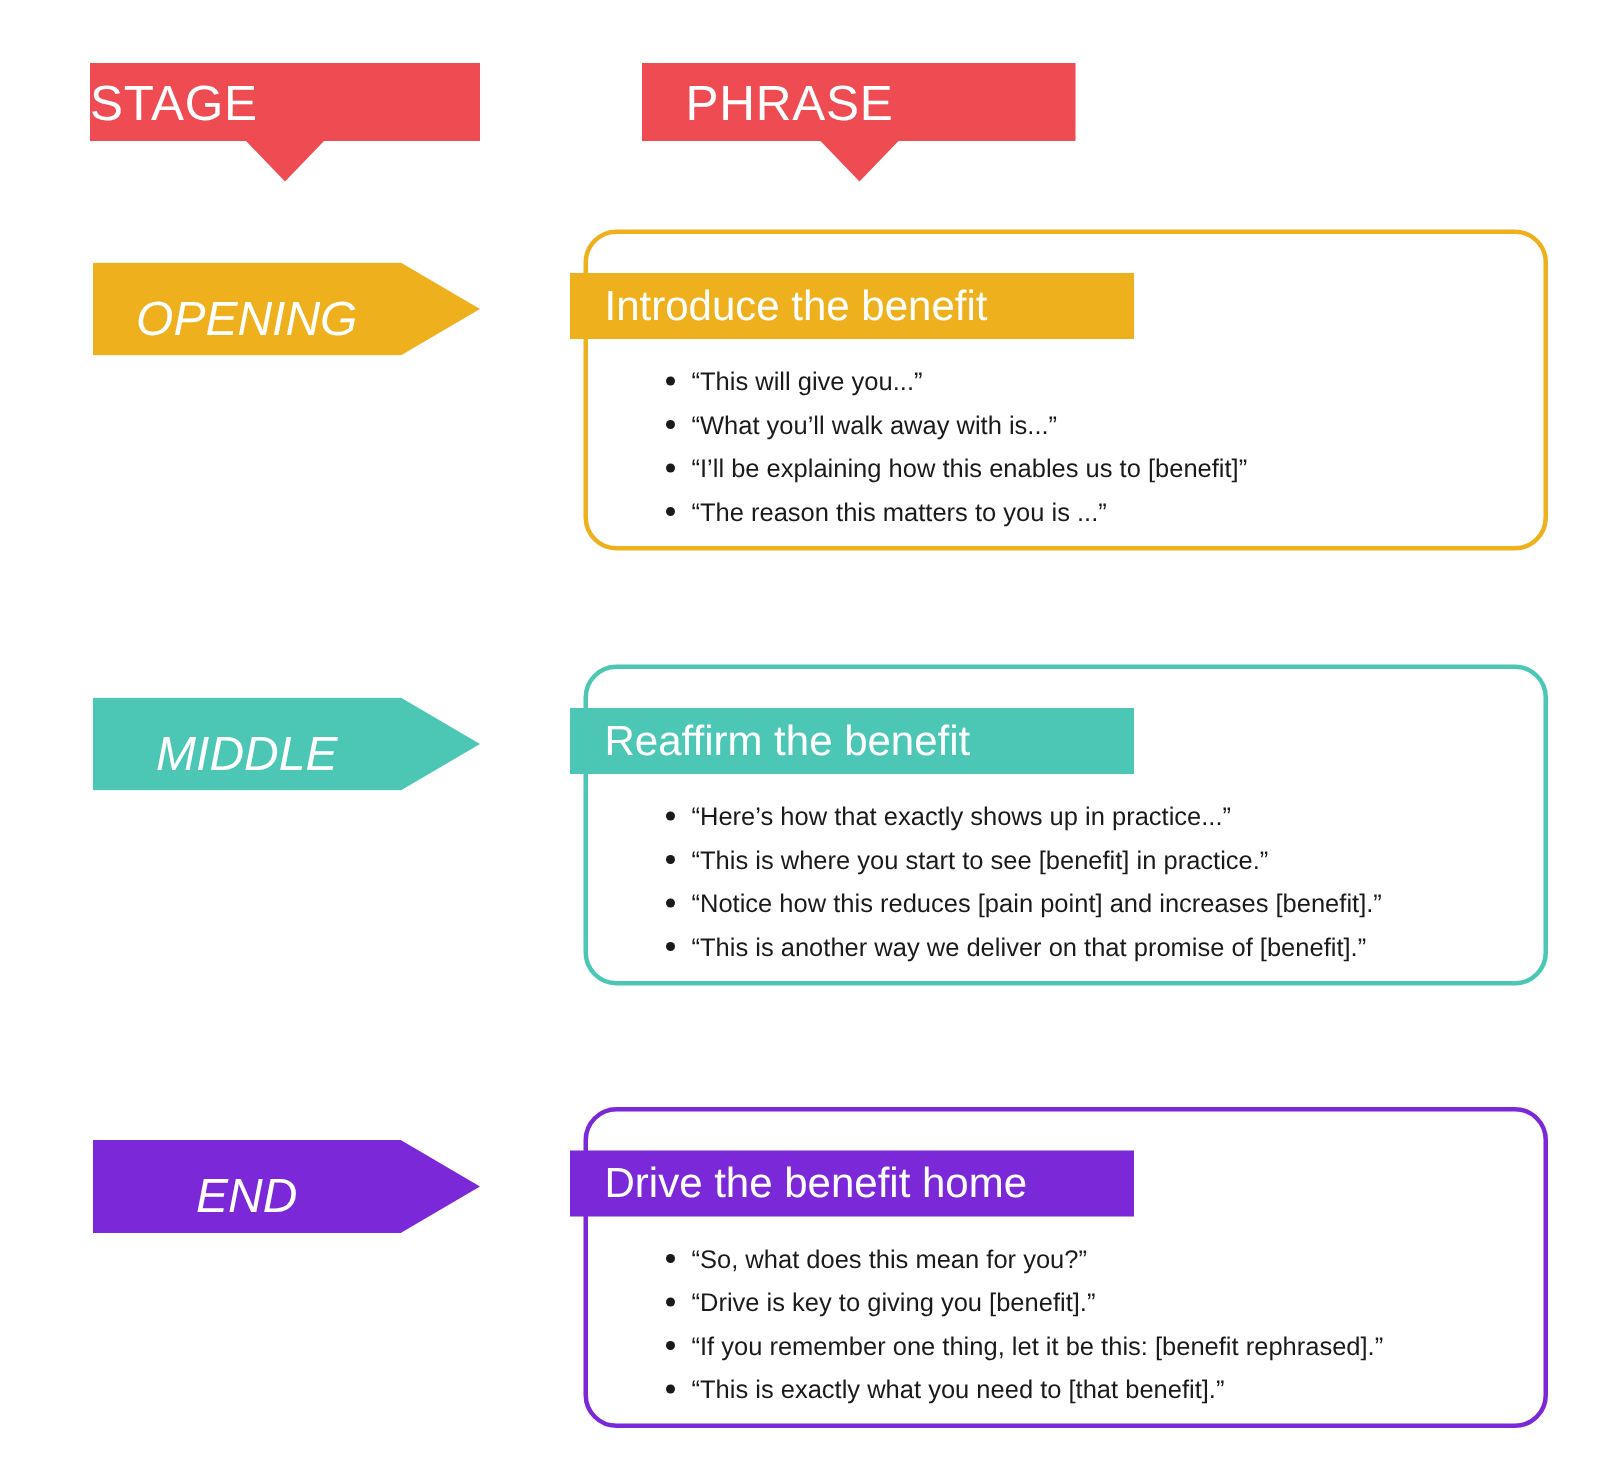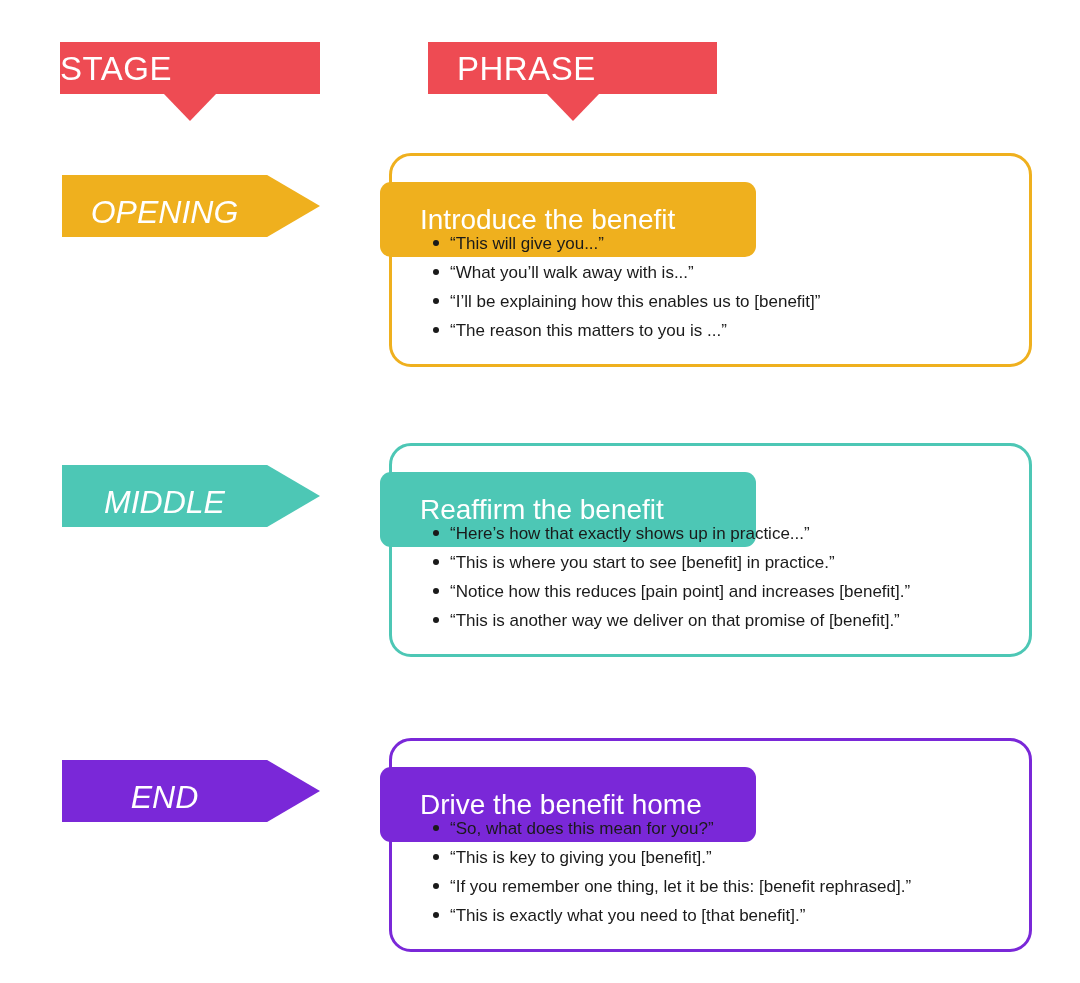--- a/index.html
+++ b/index.html
@@ -81,36 +81,35 @@
     border: 3px solid var(--c);
     border-radius: 22px;
     box-sizing: border-box;
     background: #ffffff;
   }
   .card-title {
     position: absolute;
     left: -12px;
     top: 26px;
     width: 376px;
-    height: 75px;
+    height: 44px;
     background: var(--c);
     display: flex;
     align-items: center;
     box-sizing: border-box;
-    padding-left: 40px;
-    border-radius: 11px;
+    padding-left: 23px;
   }
   .card-title-text {
     color: #ffffff;
     font-size: 28px;
     line-height: 1;
     white-space: nowrap;
   }
   .card-list {
-    margin: 1px;
+    margin: 12px;
     padding: 72px 0 16px 38px;
     list-style: none;
   }
   .card-list li {
     position: relative;
     color: #1a1a1a;
     font-size: 17px;
     line-height: 29px;
     white-space: nowrap;
     padding-left: 19px;
@@ -170,18 +169,18 @@
     <div class="stage-arrow" style="--c: #7a28d8; top: 760px;">
       <div class="arrow-shape"></div>
       <div class="arrow-label">END</div>
     </div>
     <div class="card" style="--c: #7a28d8; top: 738px; height: 214px;">
       <div class="card-title">
         <span class="card-title-text">Drive the benefit home</span>
       </div>
       <ul class="card-list">
         <li><span class="bullet"></span><span>“So, what does this mean for you?”</span></li>
-        <li><span class="bullet"></span><span>“This is key to giving you [benefit].”</span></li>
+        <li><span class="bullet"></span><span>“Drive is key to giving you [benefit].”</span></li>
         <li><span class="bullet"></span><span>“If you remember one thing, let it be this: [benefit rephrased].”</span></li>
         <li><span class="bullet"></span><span>“This is exactly what you need to [that benefit].”</span></li>
       </ul>
     </div>
   </div>
 
 </body></html>

